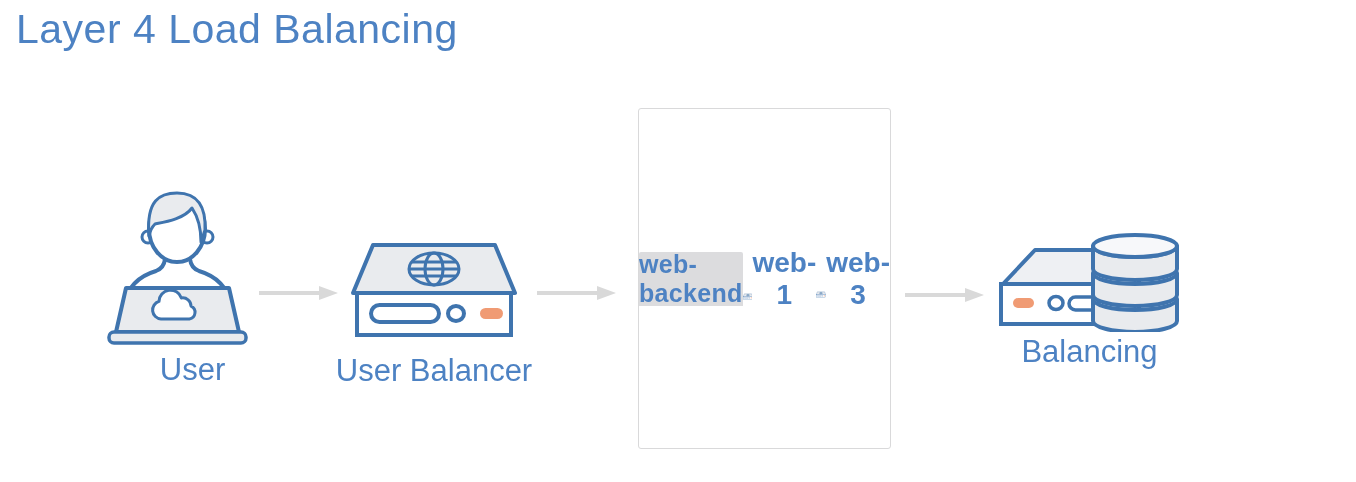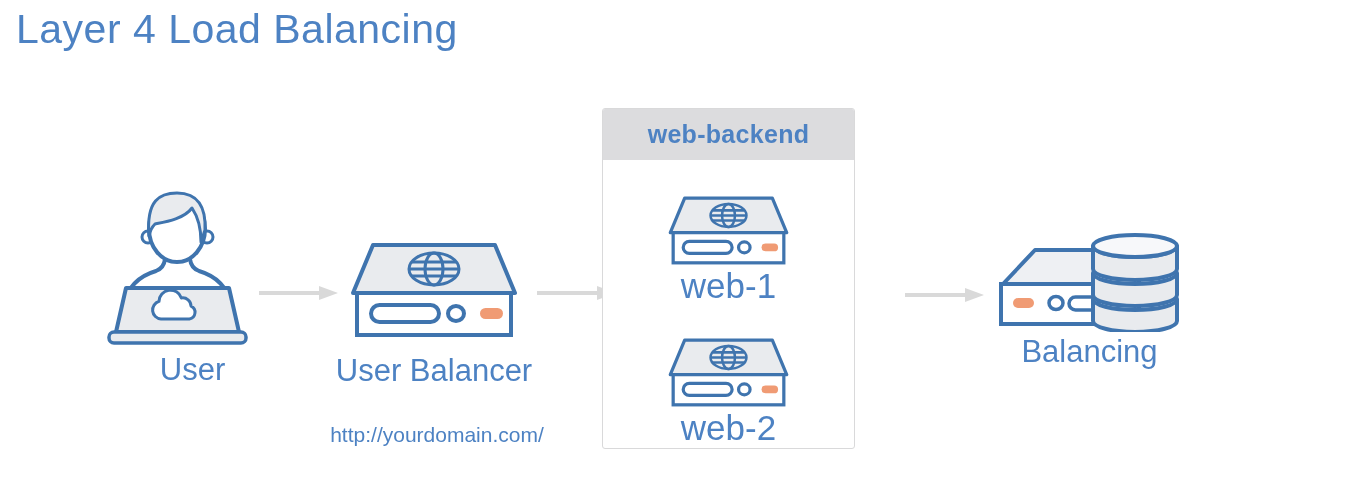--- a/index.html
+++ b/index.html
@@ -12,31 +12,31 @@
     left:16px;top:6px;font-size:41px;font-weight:400;letter-spacing:0.5px;
     color:#4d82c3;white-space:nowrap;
   }
   .node-label{
     color:#4d82c3;font-size:31px;font-weight:400;text-align:center;white-space:nowrap;
   }
   .url-label{
     color:#4d82c3;font-size:21px;font-weight:400;text-align:center;white-space:nowrap;
   }
   .backend-box{
-    left:602px;top:108px;width:253px;height:341px;background:#ffffff;
+    left:638px;top:108px;width:253px;height:341px;background:#ffffff;
     border:1px solid #d9d9da;border-radius:3px;box-sizing:border-box;
-    display:flex;flex-direction:column;align-items:center;
+    display:flex;align-items:center;
   }
   .backend-header{
     width:100%;height:54px;background:#dcdcde;border-radius:2px 2px 0 0;
     display:flex;align-items:center;justify-content:center;
     color:#4d82c3;font-size:25px;font-weight:700;letter-spacing:0.3px;
   }
   .backend-server-label{
-    color:#4d82c3;font-size:35px;font-weight:400;text-align:center;margin-top:1px;
+    color:#4d82c3;font-size:28px;font-weight:700;text-align:center;margin-top:1px;
   }
   .mt36{margin-top:36px;}
   .mt38{margin-top:32px;}
   svg{display:block;}
 </style>
 </head>
 <body>
 
 <div class="stage">
 
@@ -74,21 +74,20 @@
       <line x1="62" y1="20" x2="106" y2="20"></line>
       <line x1="59" y1="27" x2="109" y2="27"></line>
       <line x1="62" y1="34" x2="106" y2="34"></line>
     </g>
     <rect x="7" y="51" width="154" height="42" fill="#ffffff" stroke="#3f74ae" stroke-width="4"></rect>
     <rect x="21" y="63" width="68" height="17" rx="8.5" fill="none" stroke="#3f74ae" stroke-width="4"></rect>
     <ellipse cx="106" cy="71.5" rx="8" ry="7.5" fill="none" stroke="#3f74ae" stroke-width="4"></ellipse>
     <rect x="130" y="66" width="23" height="11" rx="5.5" fill="#f09b74"></rect>
   </svg>
   <div class="abs node-label" style="left:294px;top:353px;width:280px;">User Balancer</div>
-  <div class="abs url-label" style="left:297px;top:423px;width:280px;">http://yourdomain.com/</div>
 
   <svg class="abs" style="left:536px;top:285px;" width="82" height="16" viewBox="0 0 82 16">
     <line x1="1" y1="8" x2="63" y2="8" stroke="#d9d9d9" stroke-width="4"></line>
     <polygon points="61,1 80,8 61,15" fill="#d9d9d9"></polygon>
   </svg>
 
   <div class="abs backend-box">
     <div class="backend-header">
       <span>web-backend</span>
     </div>
@@ -116,21 +115,21 @@
         <ellipse cx="84" cy="27" rx="9" ry="16"></ellipse>
         <line x1="62" y1="20" x2="106" y2="20"></line>
         <line x1="59" y1="27" x2="109" y2="27"></line>
         <line x1="62" y1="34" x2="106" y2="34"></line>
       </g>
       <rect x="7" y="51" width="154" height="42" fill="#ffffff" stroke="#3f74ae" stroke-width="4.5"></rect>
       <rect x="21" y="63" width="68" height="17" rx="8.5" fill="none" stroke="#3f74ae" stroke-width="4.5"></rect>
       <ellipse cx="106" cy="71.5" rx="8" ry="7.5" fill="none" stroke="#3f74ae" stroke-width="4.5"></ellipse>
       <rect x="130" y="66" width="23" height="11" rx="5.5" fill="#f09b74"></rect>
     </svg>
-    <div class="backend-server-label">web-2</div>
+    <div class="backend-server-label">web-3</div>
   </div>
 
   <svg class="abs" style="left:904px;top:287px;" width="82" height="16" viewBox="0 0 82 16">
     <line x1="1" y1="8" x2="63" y2="8" stroke="#d9d9d9" stroke-width="4"></line>
     <polygon points="61,1 80,8 61,15" fill="#d9d9d9"></polygon>
   </svg>
 
   <svg class="abs" style="left:997px;top:227px;" width="185" height="105" viewBox="0 0 185 105">
 
     <path d="M6,57 L38,23 L142,23 L142,57 Z" fill="#eef0f3" stroke="#3f74ae" stroke-width="4" stroke-linejoin="round"></path>

